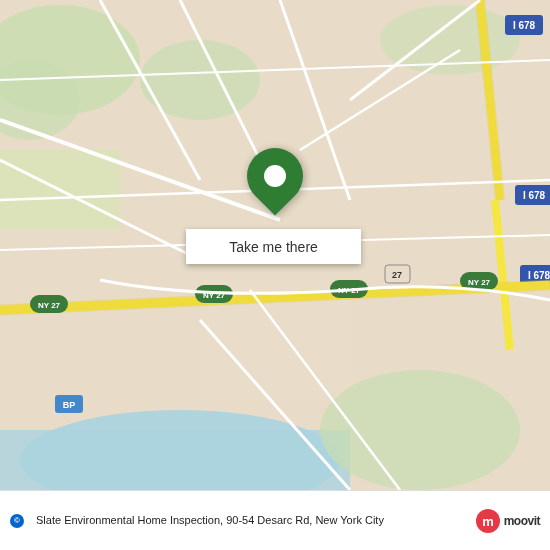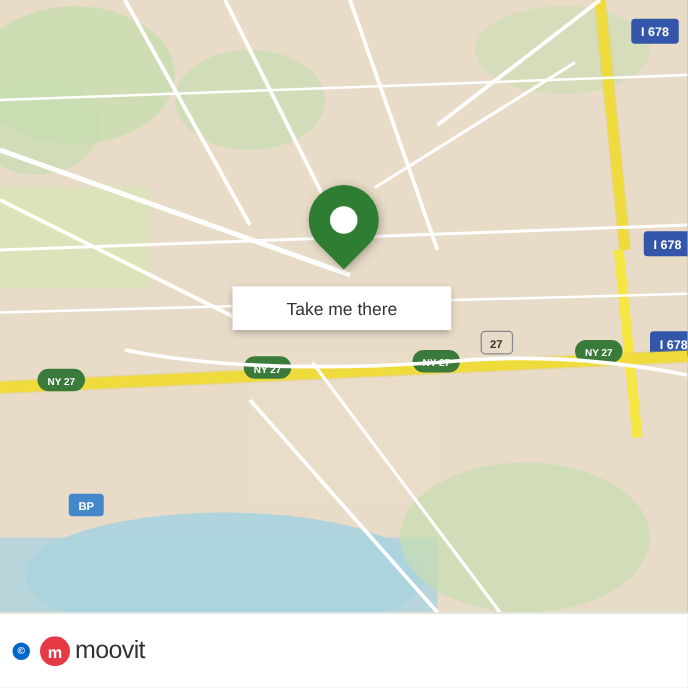--- a/index.html
+++ b/index.html
@@ -9,21 +9,21 @@
       overflow: hidden;
       font-family: Arial, sans-serif;
       position: relative;
     }
 
     #map-container {
       width: 550px;
       height: 490px;
       position: relative;
       overflow: hidden;
-      background-color: #84cc16;
+      background-color: #e5e5e5;
     }
 
     
     #map-svg {
       width: 100%;
       height: 100%;
       position: absolute;
       top: 0; left: 0;
     }
 
@@ -134,22 +134,22 @@
       gap: 4px;
       flex-shrink: 0;
     }
 
     .moovit-icon {
       width: 24px;
       height: 24px;
     }
 
     .moovit-text {
-      font-size: 20px;
-      font-weight: normal;
+      font-size: 12px;
+      font-weight: bold;
       color: #333;
       letter-spacing: -0.5px;
     }
   </style>
 </head>
 <body>
 
 <div id="map-container">
   <svg id="map-svg" viewBox="0 0 550 490" xmlns="http://www.w3.org/2000/svg">
 
@@ -229,20 +229,23 @@
   </div>
 
   <button id="take-me-there-btn">Take me there</button>
 </div>
 
 <div id="bottom-bar">
   <div id="osm-credit">
     <span class="osm-logo">©</span>
   </div>
 
+  <div id="location-info">
+    <span id="location-name">Slate Environmental Home Inspection, 90-54 Desarc Rd, New York City</span>
+  </div>
 
   <div id="moovit-logo">
     <svg class="moovit-icon" viewBox="0 0 24 24">
       <circle cx="12" cy="12" r="12" fill="#e63946"></circle>
       <text x="12" y="17" text-anchor="middle" fill="white" font-size="13" font-weight="bold">m</text>
     </svg>
     <span class="moovit-text">moovit</span>
   </div>
 </div>
 

